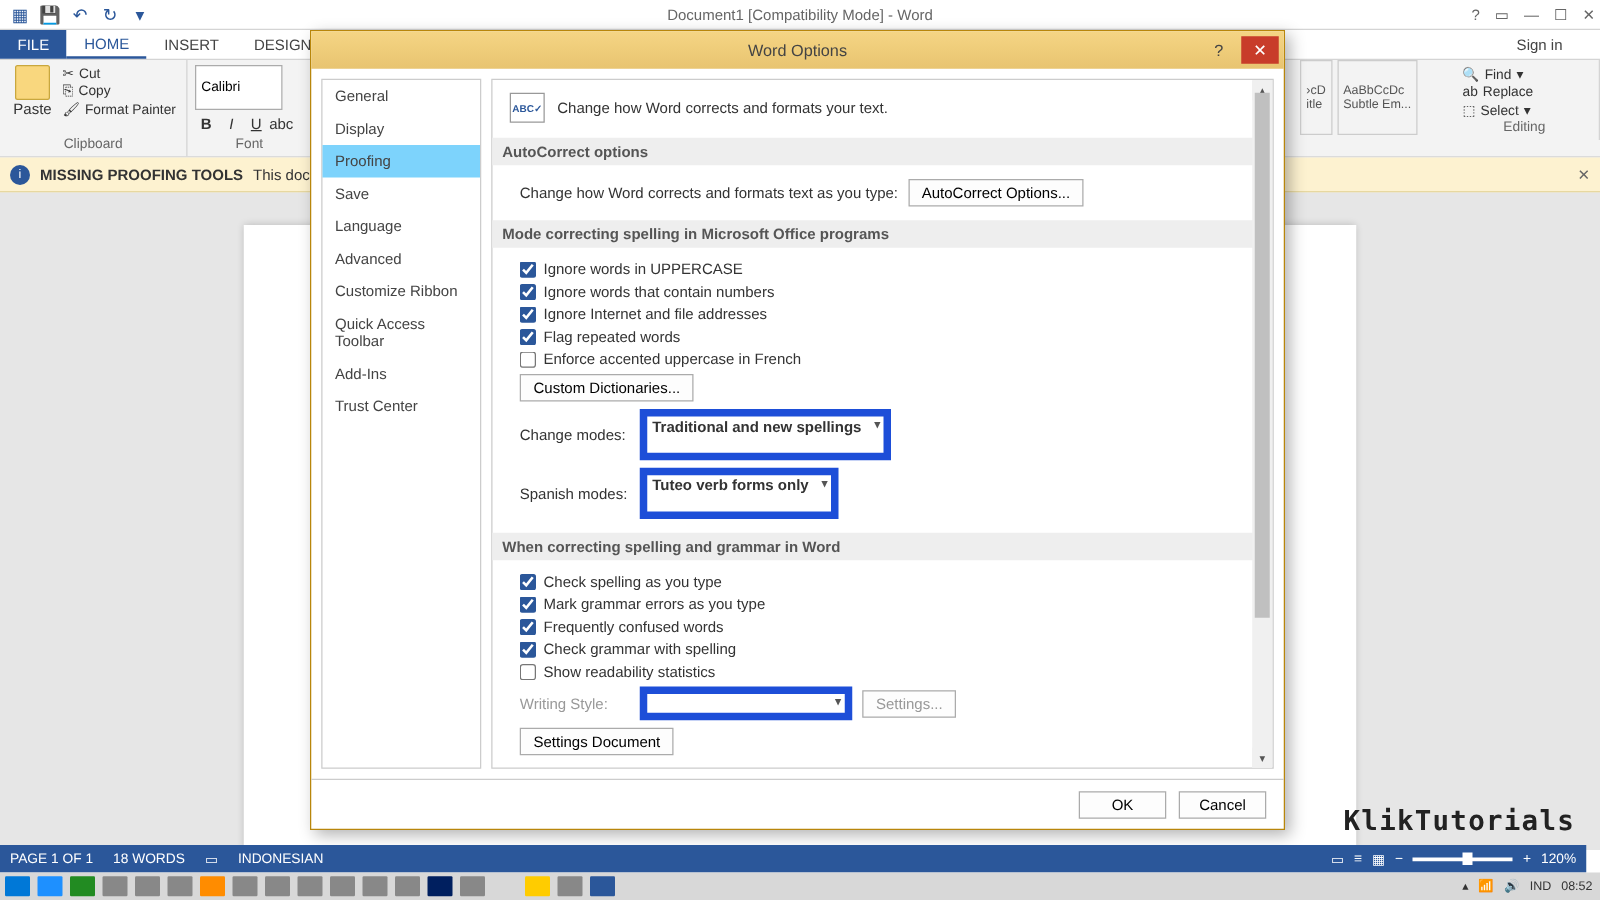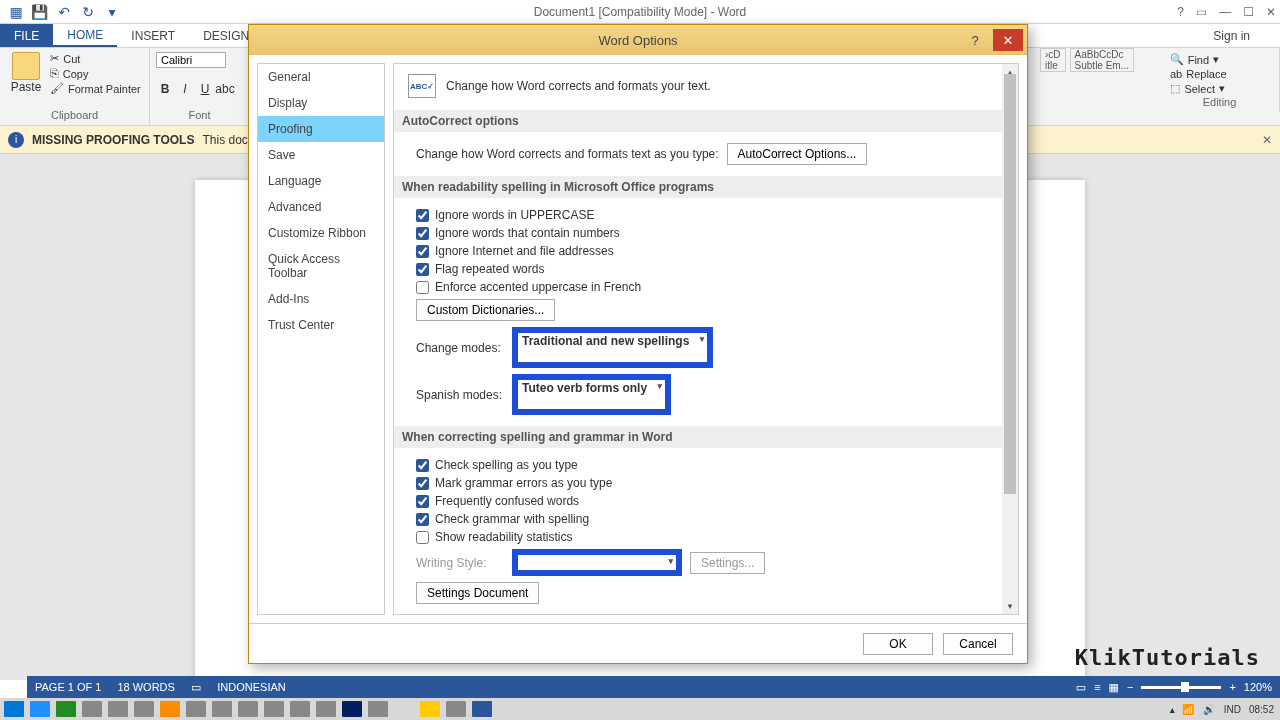--- a/index.html
+++ b/index.html
@@ -25,38 +25,38 @@
 .ribbon-group { border-right: 1px solid #d4d4d4; padding: 4px 6px; display: flex; flex-direction: column; justify-content: space-between; }
 .ribbon-group-label { text-align: center; font-size: 11px; color: #666; }
 .clipboard-group { width: 150px; }
 .clipboard-content { display: flex; gap: 4px; }
 .paste-btn { display: flex; flex-direction: column; align-items: center; width: 40px; }
 .paste-icon { width: 28px; height: 28px; background: #f9d77e; border: 1px solid #c9a73e; border-radius: 2px; }
 .clip-right { display: flex; flex-direction: column; gap: 2px; }
 .clip-item { display: flex; align-items: center; gap: 4px; font-size: 11px; }
 .font-group { width: 100px; }
 .font-row { display: flex; gap: 2px; align-items: center; }
-.font-input { width: 70px; height: 16px; border: 1px solid #ababab; font-size: 11px; padding: 0 4px; }
+.font-input { width: 70px; height: 36px; border: 1px solid #ababab; font-size: 11px; padding: 0 4px; }
 .font-btn { width: 18px; height: 18px; display: flex; align-items: center; justify-content: center; font-size: 12px; }
 .styles-group { position: absolute; right: 130px; width: 110px; display: flex; flex-direction: column; }
-.style-box { border: 1px solid #ccc; padding: 0 4px; font-size: 10px; color: #555; }
+.style-box { border: 1px solid #ccc; padding: 18px 4px; font-size: 10px; color: #555; }
 .editing-group { position: absolute; right: 0; width: 120px; }
 .editing-item { display: flex; align-items: center; gap: 4px; font-size: 11px; padding: 1px 4px; }
 
 
 .message-bar { height: 28px; background: #fdf2d0; border-bottom: 1px solid #e0d090; display: flex; align-items: center; padding: 0 8px; gap: 8px; position: relative; }
 .msg-icon { width: 16px; height: 16px; border-radius: 50%; background: #2b579a; color: #fff; display: flex; align-items: center; justify-content: center; font-size: 10px; }
 .msg-close { position: absolute; right: 8px; color: #666; cursor: pointer; }
 
 
 .doc-area { position: absolute; top: 154px; left: 0; right: 0; bottom: 40px; background: #e6e6e6; display: flex; justify-content: center; padding-top: 26px; }
 .page { width: 890px; height: 500px; background: #fff; box-shadow: 0 0 6px rgba(0,0,0,0.2); }
 
 
-.statusbar { position: absolute; bottom: 22px; left: 0; right: 0; height: 22px; background: #2b579a; color: #fff; display: flex; align-items: center; padding: 0 8px; font-size: 11px; gap: 16px; margin-left: 27px; }
+.statusbar { position: absolute; bottom: 22px; left: 0; right: 11px; height: 22px; background: #2b579a; color: #fff; display: flex; align-items: center; padding: 0 8px; font-size: 11px; gap: 16px; }
 .status-right { position: absolute; right: 8px; display: flex; align-items: center; gap: 8px; }
 .zoom-slider { width: 80px; height: 3px; background: #fff; position: relative; }
 .zoom-thumb { width: 8px; height: 10px; background: #fff; position: absolute; left: 40px; top: -4px; }
 
 
 .taskbar { position: absolute; bottom: 0; left: 0; right: 0; height: 22px; background: #d8d8d8; display: flex; align-items: center; padding: 0 4px; gap: 6px; }
 .task-icon { width: 20px; height: 16px; background: #888; border-radius: 1px; }
 .task-right { position: absolute; right: 6px; display: flex; align-items: center; gap: 8px; font-size: 10px; color: #333; }
 
 
@@ -223,21 +223,21 @@
         <div class="abc-icon">ABC✓</div>
         <span>Change how Word corrects and formats your text.</span>
       </div>
 
       <div class="section-header">AutoCorrect options</div>
       <div class="content-row content-indent">
         <span>Change how Word corrects and formats text as you type:</span>
         <button class="btn">AutoCorrect Options...</button>
       </div>
 
-      <div class="section-header">When readability spelling in Microsoft Office programs</div>
+      <div class="section-header">Mode correcting spelling in Microsoft Office programs</div>
       <div class="checkbox-row">
           <input type="checkbox" checked="" style="">
           <span>Ignore words in UPPERCASE</span>
         </div>
       <div class="checkbox-row">
           <input type="checkbox" checked="" style="">
           <span>Ignore words that contain numbers</span>
         </div>
       <div class="checkbox-row">
           <input type="checkbox" checked="" style="">

